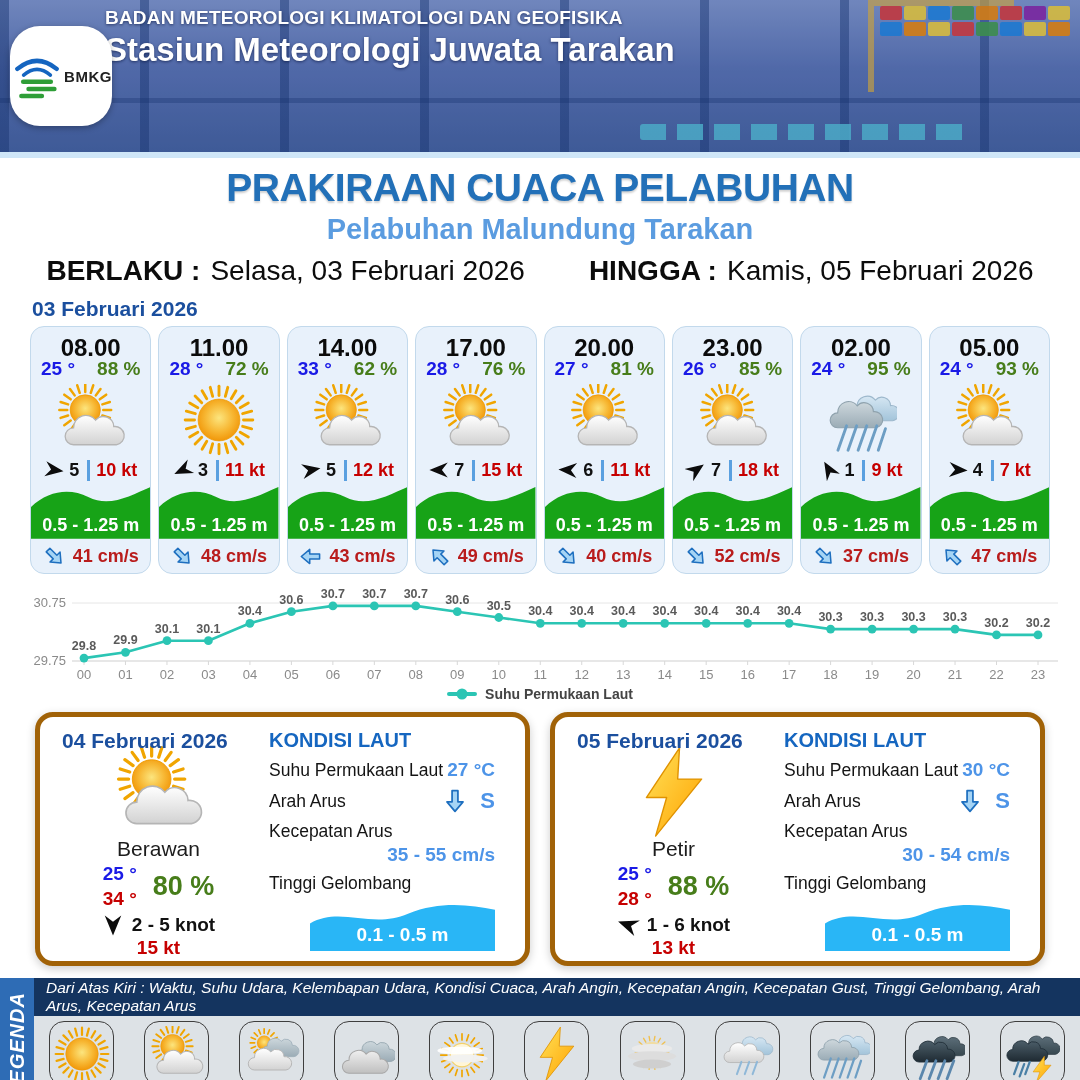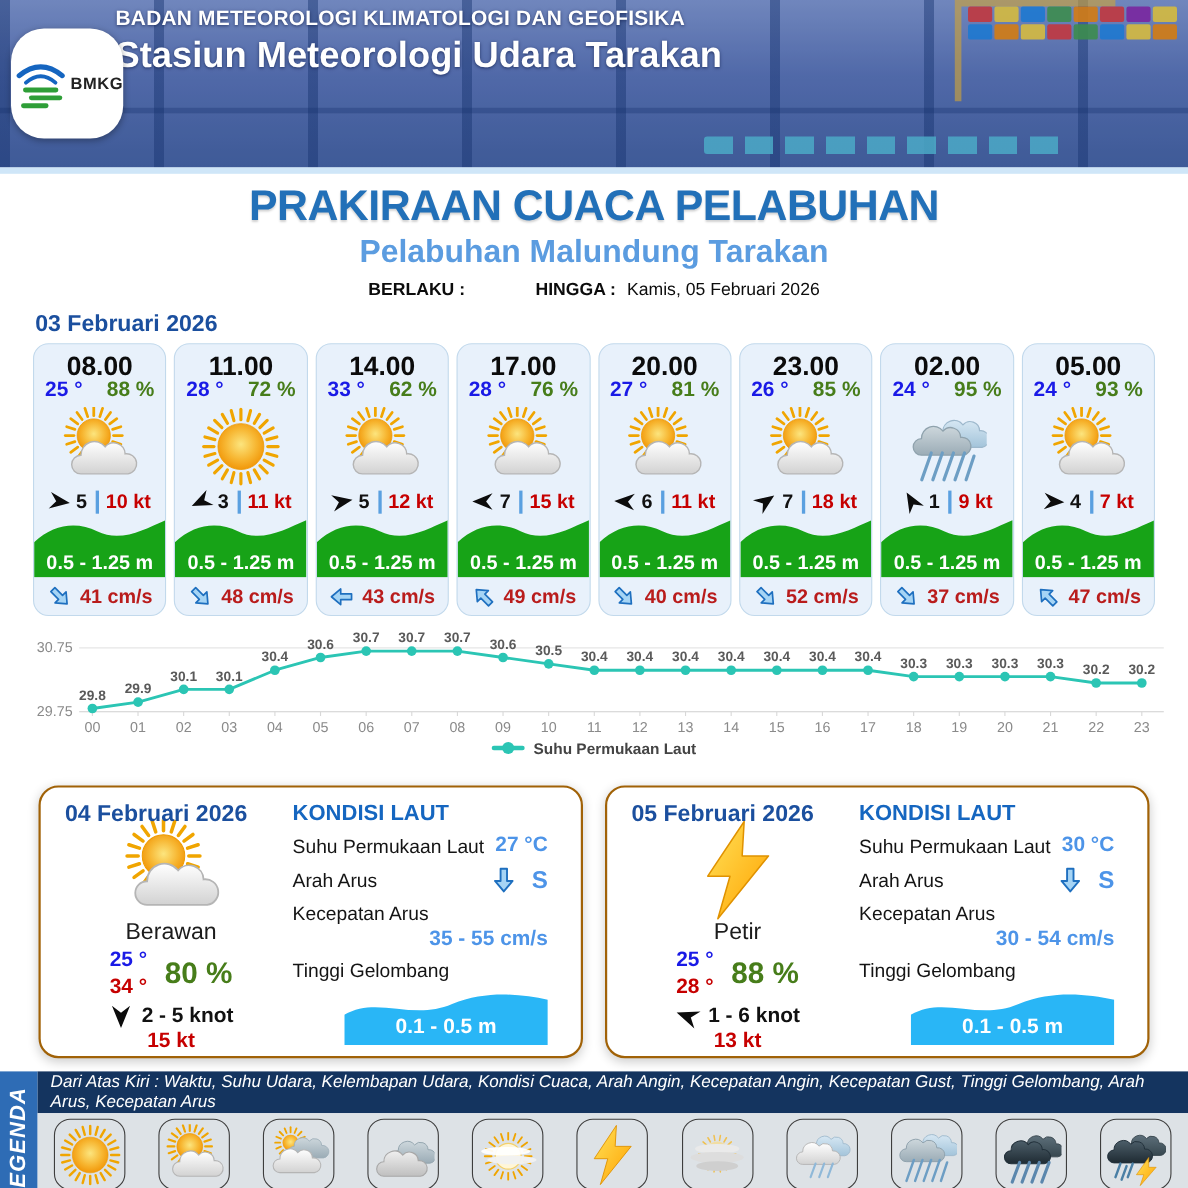--- a/index.html
+++ b/index.html
@@ -21,21 +21,21 @@
   .header-text{position:relative;z-index:3;margin-left:105px;padding-top:7px;color:#fff;text-shadow:0 1px 3px rgba(8,18,60,.65);}
   .agency{font-size:19px;font-weight:bold;letter-spacing:.2px;}
   .station{font-size:33px;font-weight:bold;margin-top:2px;}
   .contact{font-size:16.5px;margin-top:7px;}
   .header-strip{height:6px;background:#cfe6f8;}
 
   
   .title-wrap{text-align:center;padding-top:8px;}
   .main-title{font-size:39px;font-weight:800;color:#2270b8;letter-spacing:-.5px;text-shadow:0 2px 2px rgba(0,0,0,.18);}
   .sub-title{font-size:29px;font-weight:800;color:#5b9ce0;margin-top:3px;}
-  .validity{display:flex;justify-content:center;gap:64px;margin-top:9px;font-size:16px;color:#0c0c0c;}
+  .validity{display:flex;justify-content:center;gap:64px;margin-top:9px;font-size:28px;color:#0c0c0c;}
   .validity .pair{display:flex;gap:10px;align-items:baseline;}
   .vlabel{font-weight:800;}
 
   .day1-date{margin:10px 0 5px 32px;font-size:21px;font-weight:800;color:#1b4f9e;}
 
   
   .cards-row{display:flex;gap:7px;margin:0 30px;}
   .hcard{flex:1;height:246px;background:#e8f1fb;border:1px solid #c2d9ec;border-radius:14px;overflow:hidden;display:flex;flex-direction:column;}
   .hc-time{text-align:center;font-weight:800;font-size:24px;color:#0b0b0b;margin-top:7px;height:24px;}
   .hc-th{display:flex;justify-content:space-between;padding:0 10px;font-size:19px;font-weight:800;height:24px;}
@@ -56,21 +56,21 @@
 
   
   .chart-sec{margin:8px 18px 0 18px;}
   .chart-svg-wrap svg{display:block;width:1044px;height:104px;}
   .chart-legend{display:flex;align-items:center;justify-content:center;gap:8px;margin-top:0;font-size:14px;color:#444;font-weight:bold;}
   .cl-marker{width:30px;height:4px;background:#2bc5b4;border-radius:2px;position:relative;}
   .cl-marker::after{content:"";position:absolute;left:50%;top:50%;transform:translate(-50%,-50%);width:11px;height:11px;border-radius:50%;background:#2bc5b4;}
 
   
   .day-cards{display:flex;gap:20px;margin:10px 35px 0 35px;}
-  .dcard{position:relative;width:495px;height:244px;background:#fff;border:2px solid #a16207;border-radius:18px;box-shadow:0 3px 10px rgba(0,0,0,.2);display:flex;margin-top:16px;}
+  .dcard{position:relative;width:495px;height:244px;background:#fff;border:5px solid #a16207;border-radius:18px;box-shadow:0 3px 10px rgba(0,0,0,.2);display:flex;}
   .dc-date{position:absolute;top:12px;left:22px;font-size:21px;font-weight:800;color:#1b4f9e;}
   .dc-left{width:205px;padding:30px 0 0 16px;display:flex;flex-direction:column;align-items:center;}
   .dc-icon{height:90px;display:flex;align-items:center;justify-content:center;}
   .dc-icon svg{width:92px;height:92px;}
   .dc-cond{font-size:21px;color:#1c1c1c;}
   .dc-temps{display:flex;align-items:center;gap:16px;margin-top:1px;}
   .dc-tcol{display:flex;flex-direction:column;font-size:19px;font-weight:800;line-height:1.3;}
   .dc-tmin{color:#1a1ae6;}
   .dc-tmax{color:#c60000;}
   .dc-hum{font-size:27px;font-weight:800;color:#477d1a;}
@@ -171,31 +171,32 @@
       <path d="M8,20 Q30,2 52,20" stroke="#1565c0" fill="none" stroke-width="5" stroke-linecap="round"></path>
       <path d="M15,27 Q30,14 45,27" stroke="#1565c0" fill="none" stroke-width="4" stroke-linecap="round"></path>
       <rect x="12" y="32" width="36" height="5" rx="2.5" fill="#2e9e37"></rect>
       <rect x="18" y="40" width="34" height="5" rx="2.5" fill="#2e9e37"></rect>
       <rect x="10" y="48" width="28" height="5" rx="2.5" fill="#2e9e37"></rect>
     </svg>
     <span class="bmkg-label">BMKG</span>
   </div>
   <div class="header-text">
     <div class="agency">BADAN METEOROLOGI KLIMATOLOGI DAN GEOFISIKA</div>
-    <div class="station">Stasiun Meteorologi Udara Tarakan</div>
+    <div class="station">Stasiun Meteorologi Juwata Tarakan</div>
   </div>
 </div>
 <div class="header-strip"></div>
 
 <div class="title-wrap">
   <div class="main-title">PRAKIRAAN CUACA PELABUHAN</div>
   <div class="sub-title">Pelabuhan Malundung Tarakan</div>
   <div class="validity">
     <span class="pair">
       <span class="vlabel">BERLAKU :</span>
+      <span class="vvalue">Selasa, 03 Februari 2026</span>
     </span>
     <span class="pair">
       <span class="vlabel">HINGGA :</span>
       <span class="vvalue">Kamis, 05 Februari 2026</span>
     </span>
   </div>
 </div>
 
 <div class="day1-date">03 Februari 2026</div>
 

